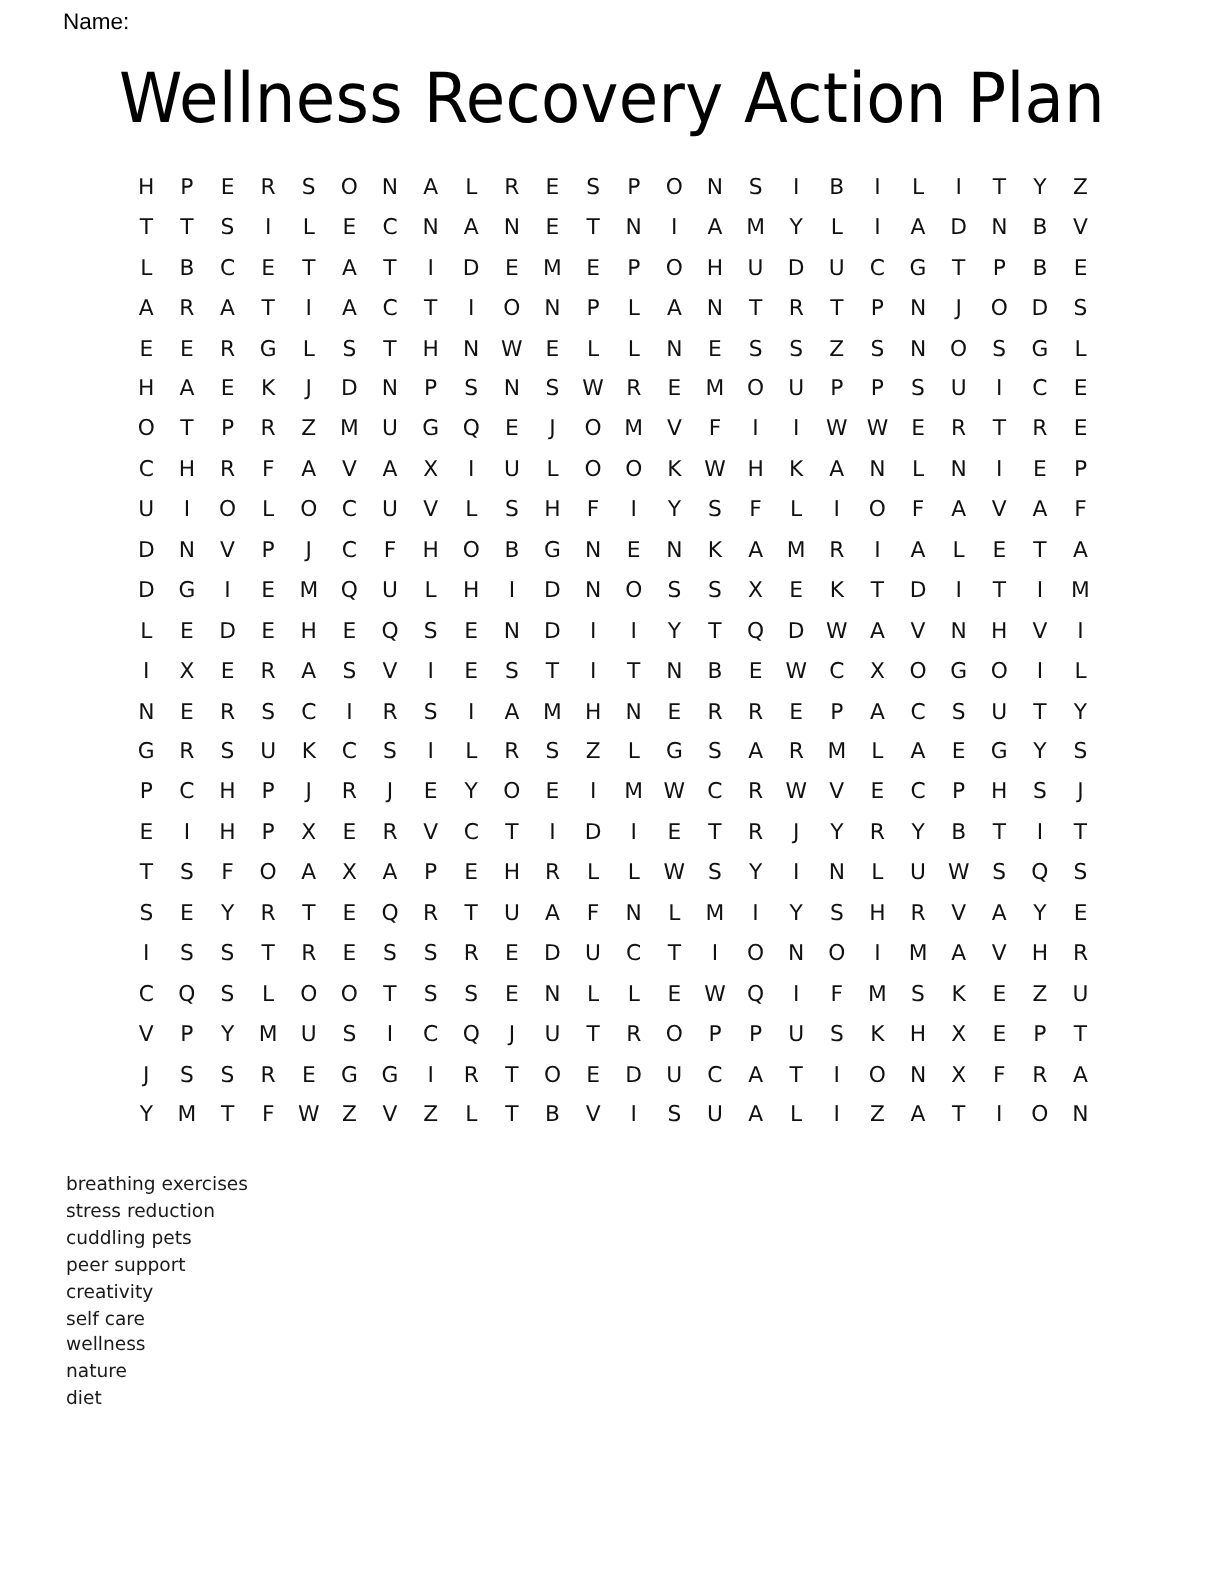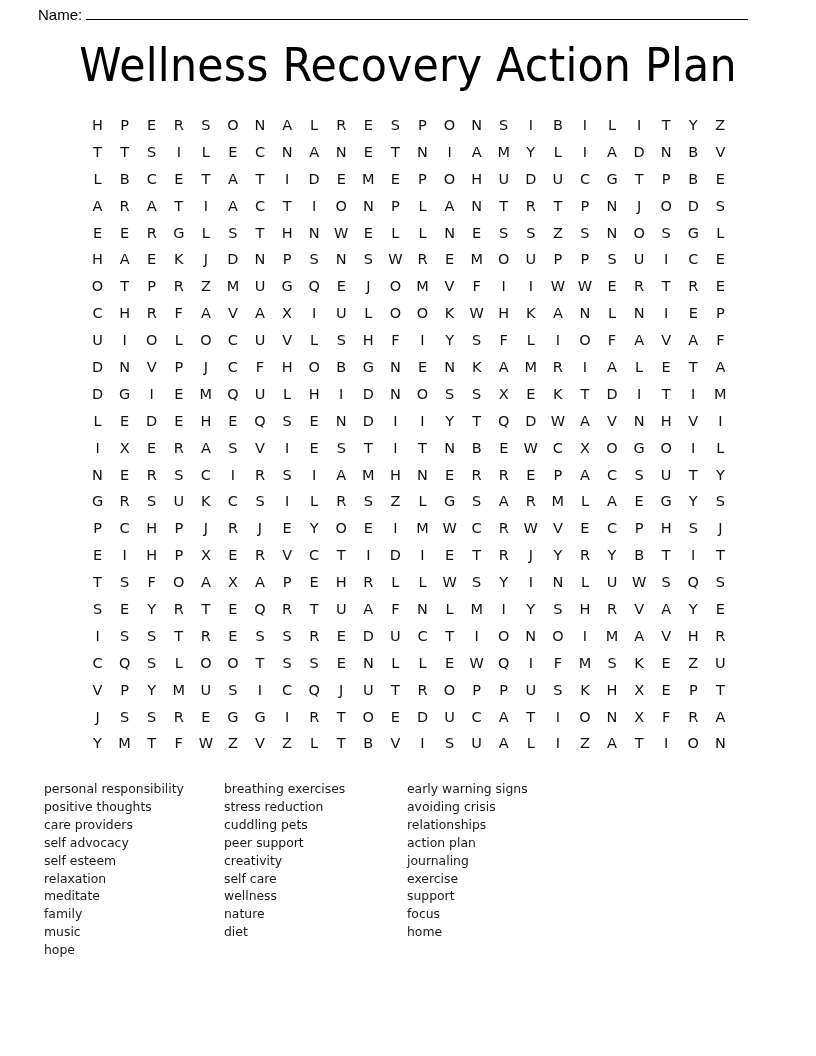--- a/index.html
+++ b/index.html
@@ -18,20 +18,21 @@
 
   
   .name-row {
     position: absolute;
     left: 38px;
     top: 0px;
     width: 710px;
     height: 26px;
     display: flex;
     align-items: baseline;
+    flex-direction: column;
   }
   .name-label {
     font-family: "Liberation Sans", sans-serif;
     font-size: 15px;
     line-height: 22px;
     white-space: nowrap;
     padding-top: 4px;
   }
   .name-rule {
     flex: 1;
@@ -734,47 +735,24 @@
       <span class="grid-cell">Z</span>
       <span class="grid-cell">A</span>
       <span class="grid-cell">T</span>
       <span class="grid-cell">I</span>
       <span class="grid-cell">O</span>
       <span class="grid-cell">N</span>
     </div>
   </div>
 
 <div class="wordlist">
-    <div class="word-col col-1">
-      <div class="word-item">personal responsibility</div>
-      <div class="word-item">positive thoughts</div>
-      <div class="word-item">care providers</div>
-      <div class="word-item">self advocacy</div>
-      <div class="word-item">self esteem</div>
-      <div class="word-item">relaxation</div>
-      <div class="word-item">meditate</div>
-      <div class="word-item">family</div>
-      <div class="word-item">music</div>
-      <div class="word-item">hope</div>
-    </div>
     <div class="word-col col-3">
       <div class="word-item">breathing exercises</div>
       <div class="word-item">stress reduction</div>
       <div class="word-item">cuddling pets</div>
       <div class="word-item">peer support</div>
       <div class="word-item">creativity</div>
       <div class="word-item">self care</div>
       <div class="word-item">wellness</div>
       <div class="word-item">nature</div>
       <div class="word-item">diet</div>
     </div>
-    <div class="word-col col-4">
-      <div class="word-item">early warning signs</div>
-      <div class="word-item">avoiding crisis</div>
-      <div class="word-item">relationships</div>
-      <div class="word-item">action plan</div>
-      <div class="word-item">journaling</div>
-      <div class="word-item">exercise</div>
-      <div class="word-item">support</div>
-      <div class="word-item">focus</div>
-      <div class="word-item">home</div>
-    </div>
   </div>
 
 </body></html>

